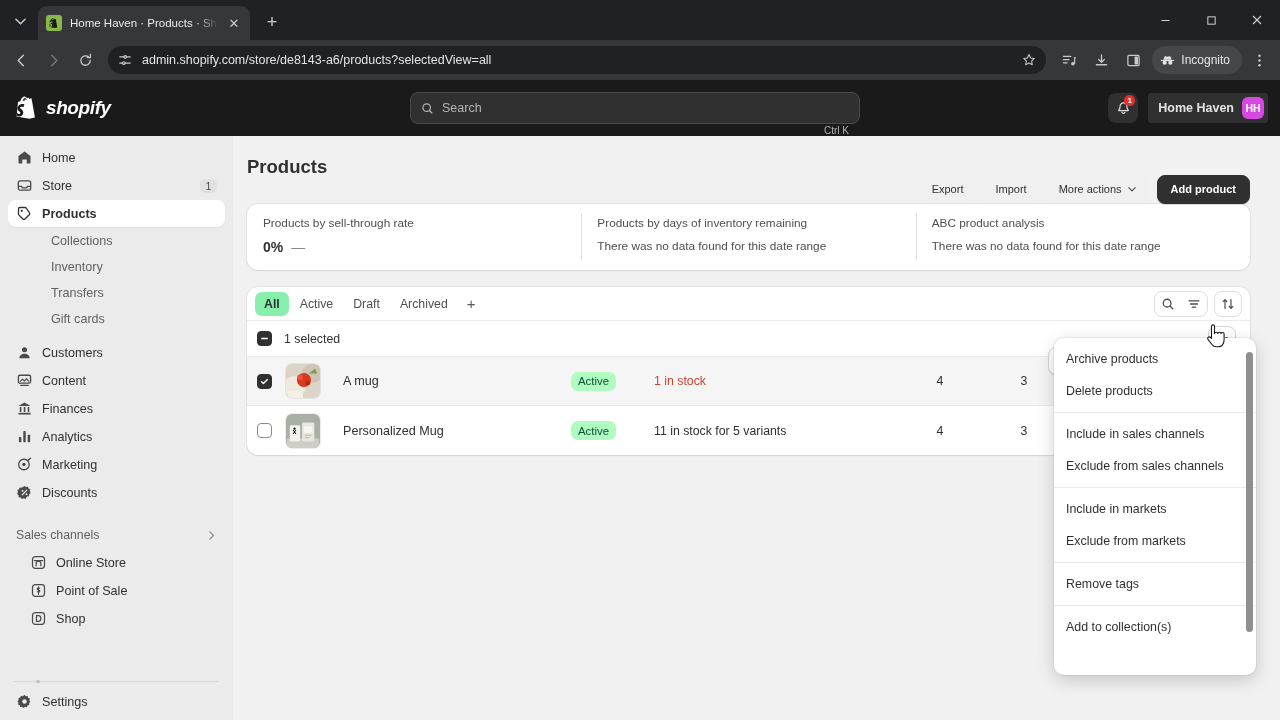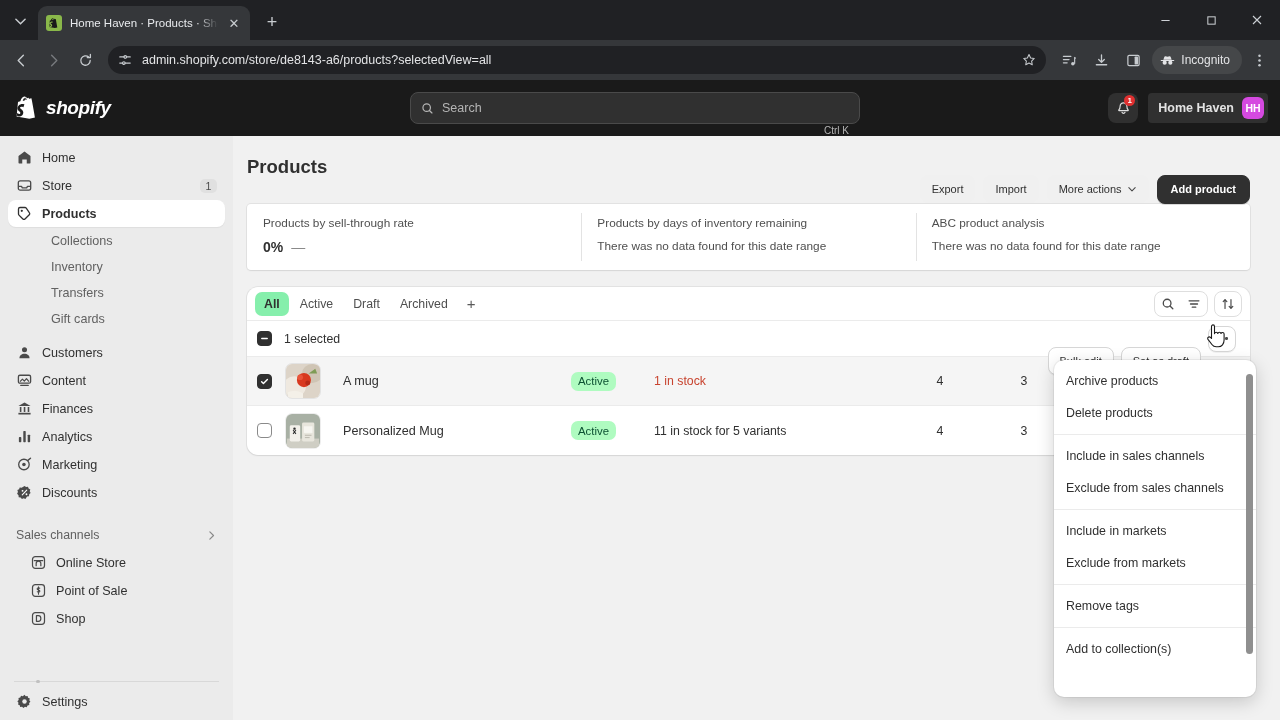--- a/index.html
+++ b/index.html
@@ -114,21 +114,21 @@
   .btn {
     height: 28px; border-radius: 8px; background: #fff; border: 1px solid #d6d6d6;
     box-shadow: 0 1px 0 rgba(0,0,0,0.05); color: #303030; font-size: 11px;
     display: flex; align-items: center; padding: 0 11px; gap: 5px; white-space: nowrap; margin-top: 44px;
   }
   .btn.ghost { background: #f0f0f0; border-color: transparent; box-shadow: none; }
   .btn.primary { background: #303030; border-color: #303030; color: #fff; font-weight: 600;
     box-shadow: 0 1px 0 rgba(0,0,0,0.15); height: 29px; padding: 0 13px; }
 
   .metrics {
-    background: #fff; border-radius: 4px; height: 66px; display: flex;
+    background: #fff; border-radius: 11px; height: 66px; display: flex;
     box-shadow: 0 0 0 1px rgba(0,0,0,0.06), 0 1px 2px rgba(0,0,0,0.06); margin-bottom: 17px; margin-top: 20px;
   }
   .metric { flex: 1 1 0; padding: 12px 16px; position: relative; }
   .metric + .metric::before { content: ""; position: absolute; left: 0; top: 9px; bottom: 9px; width: 1px; background: #e3e3e3; }
   .metric-label { font-size: 11.8px; color: #4f4f4f; margin-bottom: 9px; }
   .metric-value { font-size: 14px; color: #303030; font-weight: 600; display: flex; align-items: center; gap: 8px; }
   .metric-dash { color: #8a8a8a; font-weight: 400; }
   .metric-empty { font-size: 11.8px; color: #4f4f4f; }
 
   .card {
@@ -162,21 +162,21 @@
            overflow: hidden; border: 1px solid rgba(0,0,0,0.07); }
   .pname { font-size: 12.6px; color: #303030; margin-left: 22px; width: 228px; }
   .badge { height: 19px; border-radius: 7px; background: #affbc0; color: #0c5132;
     font-size: 11.4px; display: flex; align-items: center; padding: 0 7px; flex:0 0 auto;}
   .stock { font-size: 12.3px; margin-left: 38px; width: 244px; color: #303030; }
   .stock.low { color: #c8442f; }
   .num { font-size: 12.3px; color: #303030; width: 84px; text-align: center; }
 
   
   .dropdown {
-    position: absolute; right: 24px; top: 224px; width: 202px; height: 337px;
+    position: absolute; right: 24px; top: 202px; width: 202px; height: 337px;
     background: #fff; border-radius: 10px; overflow: hidden;
     box-shadow: 0 0 0 1px rgba(0,0,0,0.05), 0 5px 18px rgba(0,0,0,0.18);
     display: flex; flex-direction: column; z-index: 40;
   }
   .dd-scroll { flex: 1 1 auto; padding: 5px 0 0 0; position: relative; }
   .dd-item { height: 32px; display: flex; align-items: center; padding: 0 12px;
     font-size: 12.4px; color: #303030; white-space: nowrap; }
   .dd-sep { height: 1px; background: #ebebeb; margin: 5px 0; }
   .dd-track { position: absolute; right: 3px; top: 5px; bottom: 24px; width: 7px; }
   .dd-thumb { position: absolute; right: 3px; top: 14px; width: 7px; height: 280px;

